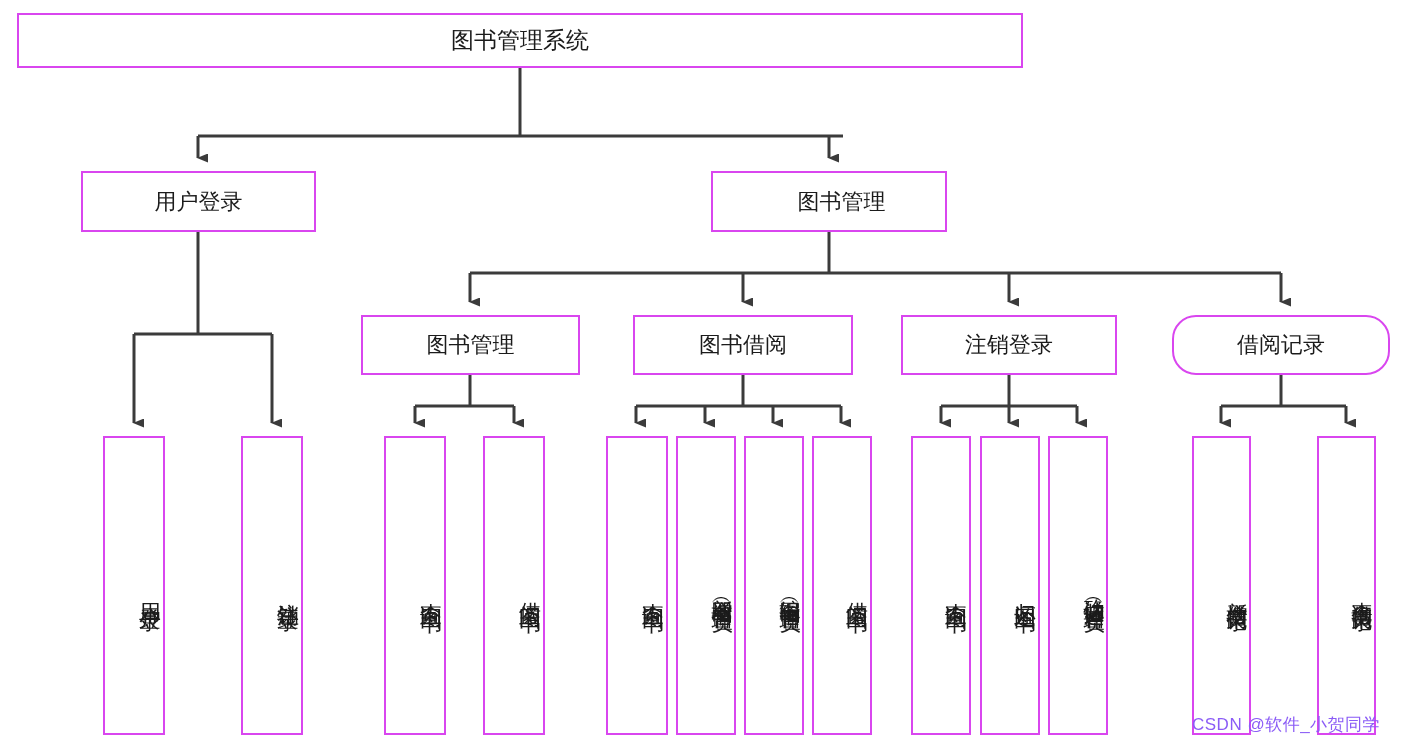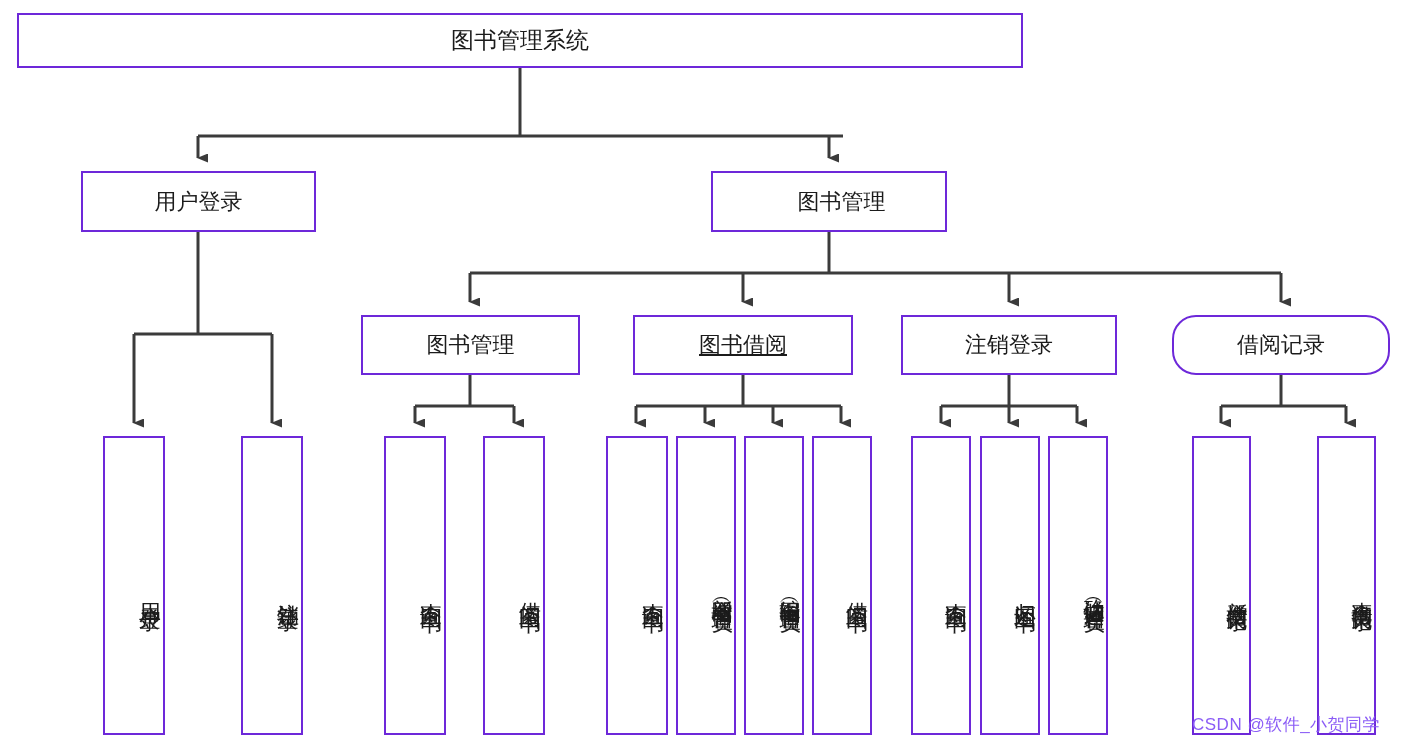--- a/index.html
+++ b/index.html
@@ -21,21 +21,21 @@
     position: absolute;
     left: 0;
     top: 0;
     width: 1405px;
     height: 747px;
     pointer-events: none;
   }
   .node {
     position: absolute;
     box-sizing: border-box;
-    border: 2px solid #6d28d9;
+    border: 2px solid #d946ef;
     background: #ffffff;
     display: flex;
     align-items: center;
     justify-content: center;
     color: #1b1b1b;
     line-height: 1.18;
     text-align: center;
     overflow: hidden;
   }
   .node.horizontal {
@@ -123,21 +123,21 @@
   </svg>
 
   <div class="node horizontal root" style="left:17px; top:13px; width:1006px; height:55px;">图书管理系统</div>
 
   <div class="node horizontal" style="left:81px; top:171px; width:235px; height:61px;">用户登录</div>
 
   <div class="node horizontal" style="left:711px; top:171px; width:236px; height:61px;padding-left:25px;">图书管理</div>
 
   <div class="node horizontal" style="left:361px; top:315px; width:219px; height:60px;">图书管理</div>
 
-  <div class="node horizontal" style="left:633px; top:315px; width:220px; height:60px;text-decoration:underline;">图书借阅</div>
+  <div class="node horizontal" style="left:633px; top:315px; width:220px; height:60px;">图书借阅</div>
 
   <div class="node horizontal" style="left:901px; top:315px; width:216px; height:60px;">注销登录</div>
 
   <div class="node horizontal" style="left:1172px; top:315px; width:218px; height:60px;border-radius:24px;">借阅记录</div>
 
   <div class="node vertical wide" style="left:103px; top:436px; width:62px; height:299px;">用户登录</div>
 
   <div class="node vertical wide" style="left:241px; top:436px; width:62px; height:299px;">注销登录</div>
 
   <div class="node vertical wide" style="left:384px; top:436px; width:62px; height:299px;">查询图书</div>

